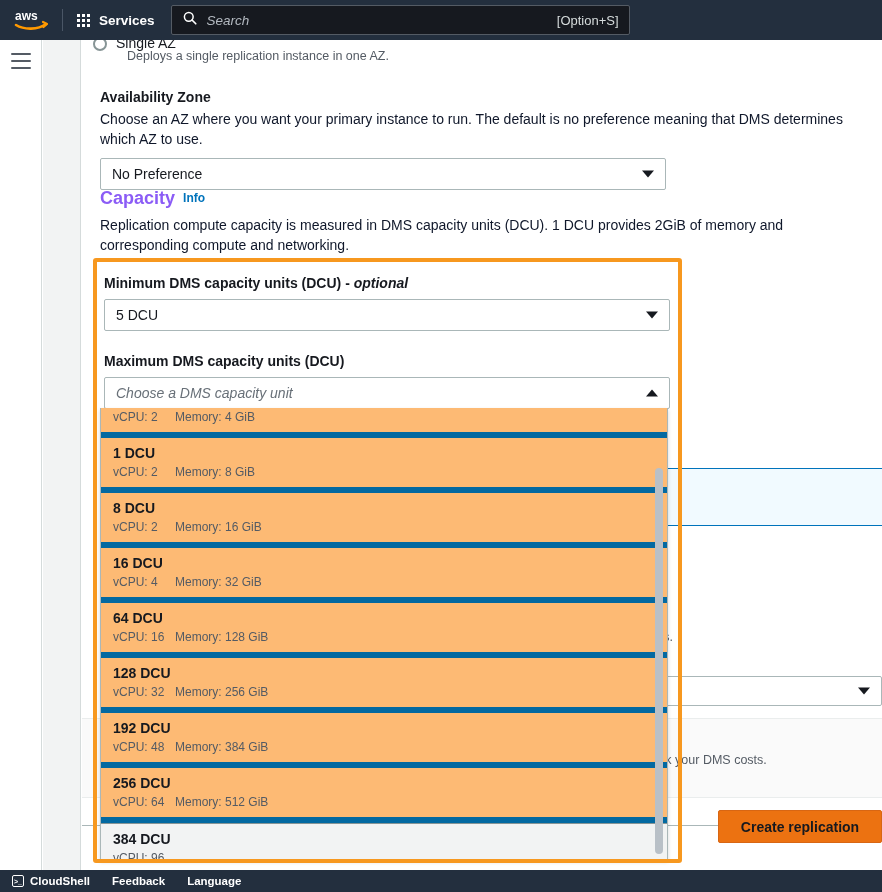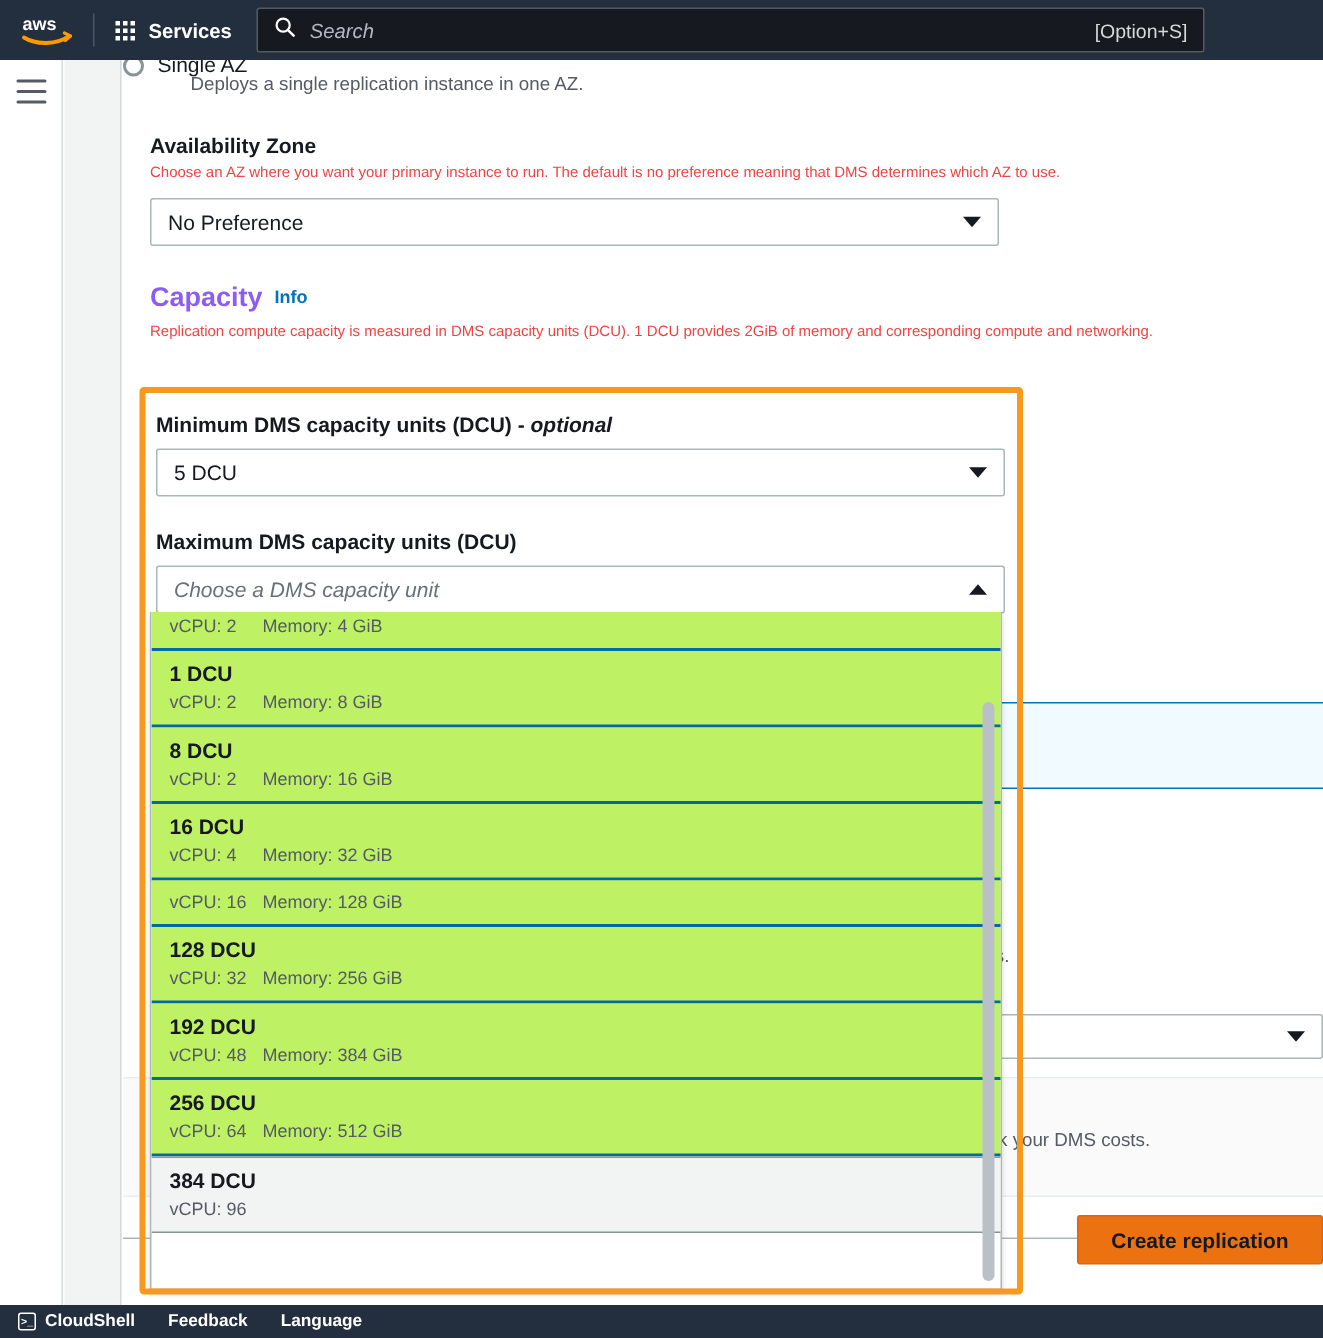--- a/index.html
+++ b/index.html
@@ -36,21 +36,21 @@
   }
   .grid-icon {
     display: grid;
     grid-template-columns: repeat(3, 3px);
     grid-template-rows: repeat(3, 3px);
     gap: 2px;
   }
   .grid-icon i { display: block; width: 3px; height: 3px; background: #fff; }
   .searchwrap {
     margin-left: 4px;
-    width: 632px; height: 30px;
+    width: 459px; height: 30px;
     background: #16191f;
     border: 1px solid #545b64;
     border-radius: 2px;
     display: flex; align-items: center;
     padding: 0 10px 0 11px;
   }
   .search-mag { flex: 0 0 auto; margin-right: 10px; }
   .search-input-fake {
     flex: 1 1 auto;
     color: #b3b9c0; font-size: 13.5px; font-style: italic;
@@ -82,38 +82,38 @@
 
   
   .content {
     position: absolute; top: 40px; left: 82px;
     width: 800px; height: 830px;
     background: #ffffff;
     overflow: hidden;
   }
 
   .radio-row {
-    position: absolute; top: -6px; left: 0;
+    position: absolute; top: -6px; left: 11px;
     display: flex; align-items: flex-end; gap: 9px;
   }
   .radio-circle {
     width: 14px; height: 14px; border: 2px solid #879596;
     border-radius: 50%; background: #fff; margin-top: 3px; flex: 0 0 auto;
   }
   .radio-label { font-size: 14px; color: #16191f; font-weight: 400; }
   .radio-desc {
     position: absolute; top: 9px; left: 45px;
     font-size: 12.5px; color: #545b64;
   }
 
   .sec-label {
     font-size: 14px; color: #16191f; font-weight: bold;
   }
   .sec-desc {
-    font-size: 10px; color: #ef4444; line-height: 1.45;
+    font-size: 14px; color: #0f172a; line-height: 1.45;
   }
 
   .select-box {
     height: 32px;
     border: 1px solid #aab7b8;
     border-radius: 2px;
     background: #fff;
     display: flex; align-items: center;
     padding: 0 10px 0 11px;
     font-size: 14px; color: #16191f;
@@ -165,23 +165,23 @@
     overflow: hidden;
     z-index: 45;
   }
   .dd-scroll {
     position: absolute; top: 0; left: 0;
     width: 568px; height: 452px;
     overflow: hidden;
   }
   .dd-item {
     padding: 5px 12px 6px 12px;
-    border-bottom: 2px solid #0369a1;
-    cursor: pointer;
-    background: #bef264;
+    border-bottom: 6px solid #0369a1;
+    cursor: pointer;
+    background: #fdba74;
   }
   .dd-item.partial { padding-top: 0; }
   .dd-item.selected {
     background: #f2f3f3;
     border: 1px solid #879596;
     border-left: none; border-right: none;
   }
   .dd-title { font-size: 14px; color: #16191f; font-weight: bold; line-height: 20px; }
   .dd-meta { font-size: 12px; color: #545b64; line-height: 18px; }
   .dd-meta .vcpu { display: inline-block; min-width: 62px; }
@@ -386,20 +386,21 @@
       </div>
       <div class="dd-item">
         <div class="dd-title">8 DCU</div>
         <div class="dd-meta"><span class="vcpu">vCPU: 2</span><span>Memory: 16 GiB</span></div>
       </div>
       <div class="dd-item">
         <div class="dd-title">16 DCU</div>
         <div class="dd-meta"><span class="vcpu">vCPU: 4</span><span>Memory: 32 GiB</span></div>
       </div>
       <div class="dd-item">
+        <div class="dd-title">64 DCU</div>
         <div class="dd-meta"><span class="vcpu">vCPU: 16</span><span>Memory: 128 GiB</span></div>
       </div>
       <div class="dd-item">
         <div class="dd-title">128 DCU</div>
         <div class="dd-meta"><span class="vcpu">vCPU: 32</span><span>Memory: 256 GiB</span></div>
       </div>
       <div class="dd-item">
         <div class="dd-title">192 DCU</div>
         <div class="dd-meta"><span class="vcpu">vCPU: 48</span><span>Memory: 384 GiB</span></div>
       </div>

